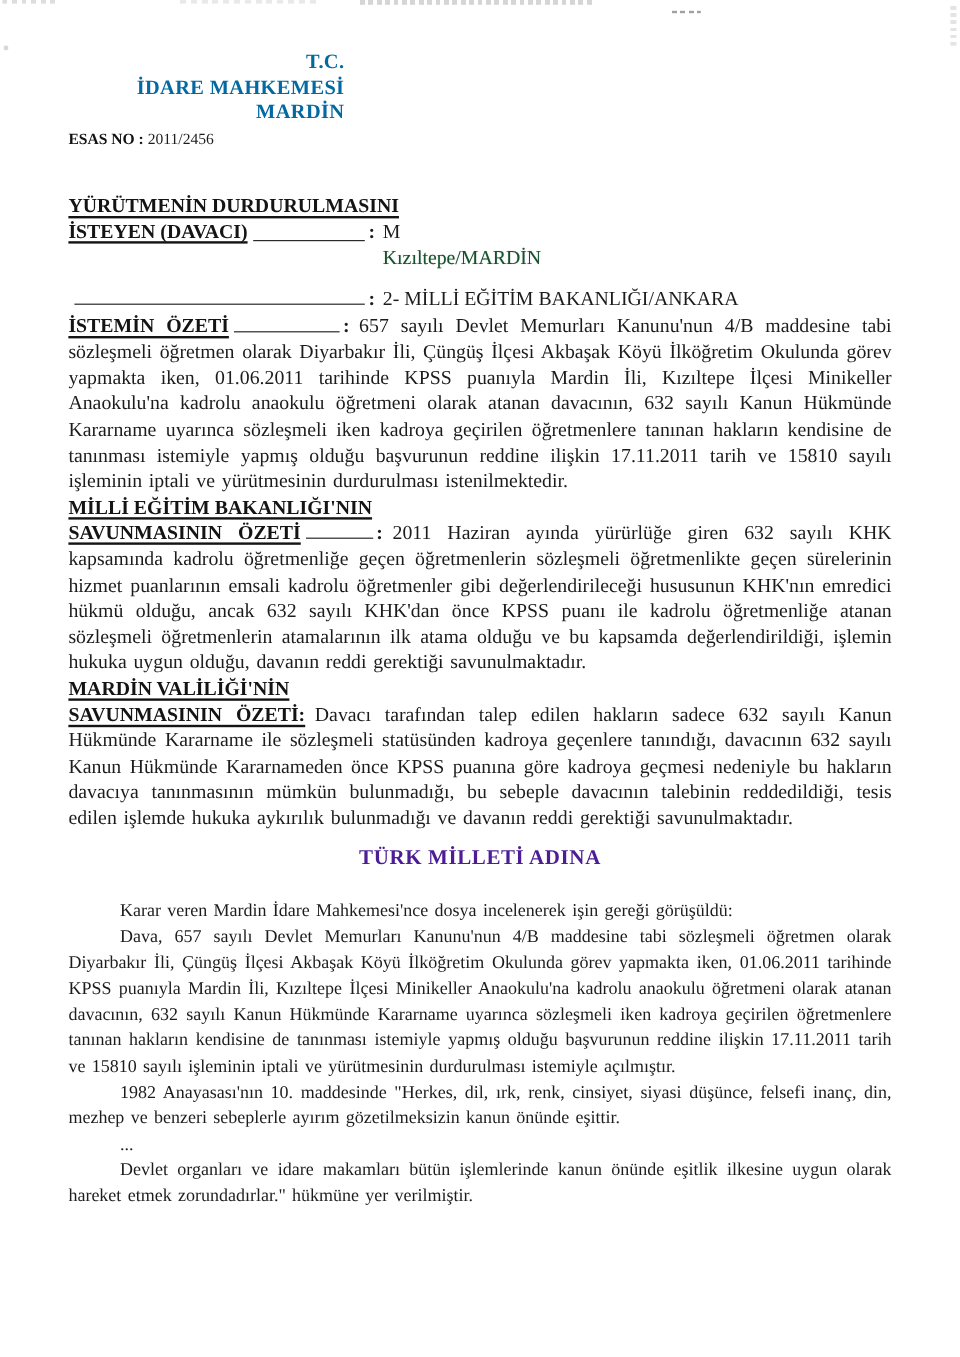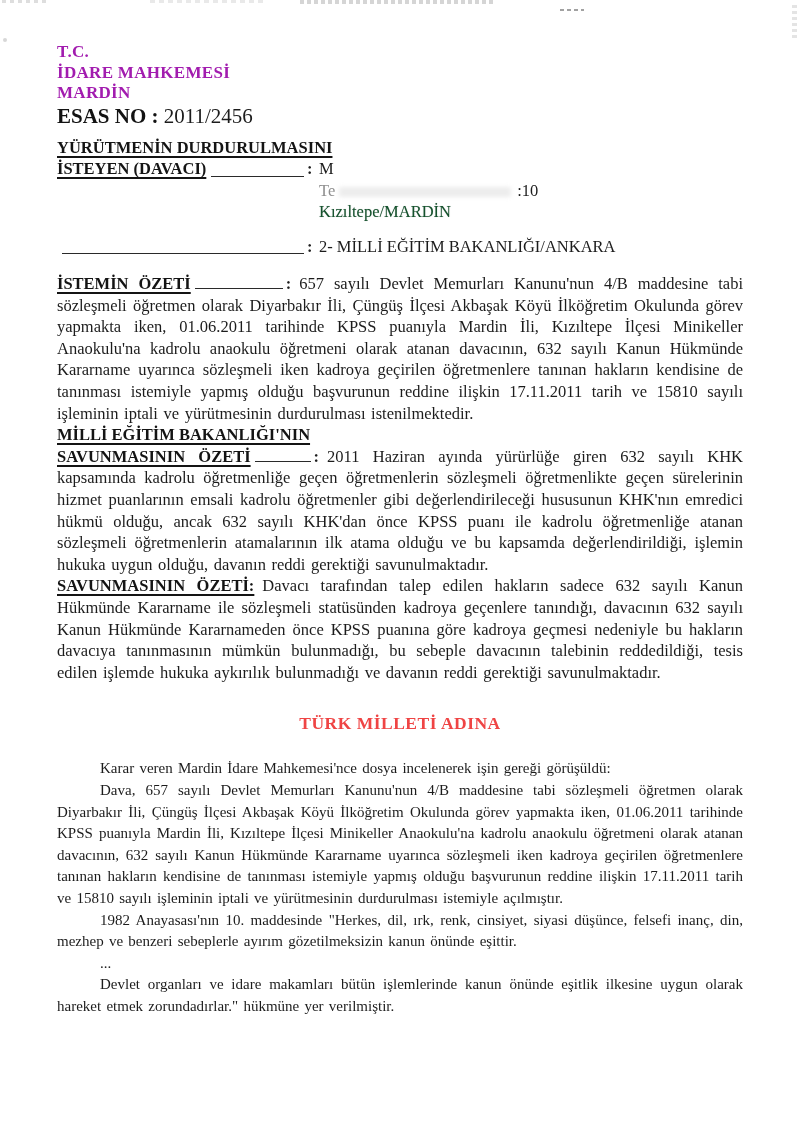--- a/index.html
+++ b/index.html
@@ -8,43 +8,43 @@
     width:800px;height:1131px;
     background:#ffffff;
     font-family:"Liberation Serif","DejaVu Serif",serif;
     color:#1c1c1c;
     overflow:hidden;
   }
   .content{position:absolute;left:57px;top:42px;width:686px;}
   .b{font-weight:700;}
   .bu{font-weight:700;text-decoration:underline;text-underline-offset:3px;text-decoration-thickness:1.5px;color:#141414;}
   
-  .court-header{width:230px;text-align:left;font-size:17px;line-height:20.5px;letter-spacing:.3px;color:#a21caf;}
-  .case-line{font-size:21px;line-height:22px;margin-top:1px;color:#121212;}
+  .court-header{width:230px;text-align:right;font-size:17px;line-height:20.5px;letter-spacing:.3px;color:#0369a1;}
+  .case-line{font-size:13px;line-height:22px;margin-top:1px;color:#121212;}
   .case-line .val{font-weight:400;}
   
-  .parties{margin-top:10px;font-size:16.5px;}
+  .parties{margin-top:34px;font-size:16.5px;}
   .parties.second{margin-top:13px;}
-  .row{display:flex;align-items:flex-end;line-height:21.5px;}
+  .row{display:flex;align-items:center;line-height:21.5px;}
   .label-wrap{display:flex;width:250px;flex:none;align-items:baseline;}
   .fill{flex:1;border-bottom:1.5px solid #2a2a2a;margin:0 3px 3px 5px;height:12px;align-self:flex-end;}
   .colon{flex:none;width:12px;font-weight:700;}
   .colon-sp{flex:none;width:12px;}
   .val{color:#1c1c1c;}
   .faded{color:#8f8f8f;}
   .faded2{color:#14532d;text-shadow:0 0 1px #bdbdbd;}
   .smudge{display:inline-block;width:172px;height:10px;background:#cfcfcf;opacity:.38;filter:blur(2px);border-radius:2px;margin:0 6px -1px 4px;}
   
   .sec{margin:0;text-align:justify;font-size:16.5px;line-height:21.6px;word-spacing:1.5px;}
-  .sec.first{margin-top:16px;}
+  .sec.first{margin-top:1px;}
   .hfill{display:inline-block;border-bottom:1.5px solid #2a2a2a;height:13px;vertical-align:baseline;margin:0 3px 0 4px;}
   .htxt{margin-left:8px;}
   .hline{font-size:16.5px;line-height:21.6px;}
   
-  .ruling-title{text-align:center;font-size:17.5px;letter-spacing:.5px;margin:30px 0 24px 0;color:#ef4444;}
+  .ruling-title{text-align:center;font-size:17.5px;letter-spacing:.5px;margin:12px 0 24px 0;color:#4c1d95;}
   .para{margin:0;text-align:justify;font-size:15px;line-height:21.6px;word-spacing:1.5px;text-indent:43px;}
   
   .noise{position:absolute;pointer-events:none;}
   .n1{left:2px;top:0;width:46px;height:3px;background:repeating-linear-gradient(90deg,#b5b5b5 0 4px,transparent 4px 8px);opacity:.45;}
   .n2{left:150px;top:0;width:115px;height:3px;background:repeating-linear-gradient(90deg,#c0c0c0 0 5px,transparent 5px 9px);opacity:.35;}
   .n3{left:300px;top:0;width:195px;height:4px;background:repeating-linear-gradient(90deg,#ababab 0 4px,transparent 4px 7px);opacity:.5;}
   .n4{left:560px;top:9px;width:24px;height:2px;background:repeating-linear-gradient(90deg,#8a8a8a 0 4px,transparent 4px 7px);opacity:.8;}
   .n5{right:3px;top:4px;width:5px;height:34px;background:repeating-linear-gradient(0deg,#bbbbbb 0 3px,transparent 3px 6px);opacity:.4;}
   .n6{left:3px;top:38px;width:4px;height:4px;background:#b0b0b0;border-radius:50%;opacity:.5;}
 </style>
@@ -78,27 +78,20 @@
         <span class="label-wrap">
           <span class="bu">İSTEYEN (DAVACI)</span>
           <span class="fill"></span>
         </span>
         <span class="colon">:</span>
         <span class="val">M</span>
       </div>
       <div class="row">
         <span class="label-wrap"></span>
         <span class="colon-sp"></span>
-        <span class="val">
-          <span class="faded">Te</span><span class="smudge"></span><span>:10</span>
-        </span>
-      </div>
-      <div class="row">
-        <span class="label-wrap"></span>
-        <span class="colon-sp"></span>
         <span class="val faded2">Kızıltepe/MARDİN</span>
       </div>
     </div>
 
     <div class="parties second">
       <div class="row">
         <span class="label-wrap">
           <span class="fill"></span>
         </span>
         <span class="colon">:</span>
@@ -108,20 +101,21 @@
 
     <p class="sec first">
       <span class="bu">İSTEMİN  ÖZETİ</span><span class="hfill" style="width:88px"></span><span class="b">:</span><span class="htxt">657 sayılı Devlet Memurları Kanunu'nun 4/B maddesine tabi sözleşmeli öğretmen olarak Diyarbakır İli, Çüngüş İlçesi Akbaşak Köyü İlköğretim Okulunda görev yapmakta iken, 01.06.2011 tarihinde KPSS puanıyla Mardin İli, Kızıltepe İlçesi Minikeller Anaokulu'na kadrolu anaokulu öğretmeni olarak atanan davacının, 632 sayılı Kanun Hükmünde Kararname uyarınca sözleşmeli iken kadroya geçirilen öğretmenlere tanınan hakların kendisine de tanınması istemiyle yapmış olduğu başvurunun reddine ilişkin 17.11.2011 tarih ve 15810 sayılı işleminin iptali ve yürütmesinin durdurulması istenilmektedir.</span>
     </p>
 
     <div class="bu hline">MİLLİ EĞİTİM BAKANLIĞI'NIN</div>
     <p class="sec">
       <span class="bu">SAVUNMASININ ÖZETİ</span><span class="hfill" style="width:56px"></span><span class="b">:</span><span class="htxt">2011 Haziran ayında yürürlüğe giren 632 sayılı KHK kapsamında kadrolu öğretmenliğe geçen öğretmenlerin sözleşmeli öğretmenlikte geçen sürelerinin hizmet puanlarının emsali kadrolu öğretmenler gibi değerlendirileceği hususunun KHK'nın emredici hükmü olduğu, ancak 632 sayılı KHK'dan önce KPSS puanı ile kadrolu öğretmenliğe atanan sözleşmeli öğretmenlerin atamalarının ilk atama olduğu ve bu kapsamda değerlendirildiği, işlemin hukuka uygun olduğu, davanın reddi gerektiği savunulmaktadır.</span>
     </p>
 
+    <div class="bu hline">MARDİN VALİLİĞİ'NİN</div>
     <p class="sec">
       <span class="bu">SAVUNMASININ ÖZETİ:</span><span class="htxt">Davacı tarafından talep edilen hakların sadece 632 sayılı Kanun Hükmünde Kararname ile sözleşmeli statüsünden kadroya geçenlere tanındığı, davacının 632 sayılı Kanun Hükmünde Kararnameden önce KPSS puanına göre kadroya geçmesi nedeniyle bu hakların davacıya tanınmasının mümkün bulunmadığı, bu sebeple davacının talebinin reddedildiği, tesis edilen işlemde hukuka aykırılık bulunmadığı ve davanın reddi gerektiği savunulmaktadır.</span>
     </p>
 
     <div class="ruling-title b">TÜRK MİLLETİ ADINA</div>
 
     <p class="para">Karar veren Mardin İdare Mahkemesi'nce dosya incelenerek işin gereği görüşüldü:</p>
     <p class="para">Dava, 657 sayılı Devlet Memurları Kanunu'nun 4/B maddesine tabi sözleşmeli öğretmen olarak Diyarbakır İli, Çüngüş İlçesi Akbaşak Köyü İlköğretim Okulunda görev yapmakta iken, 01.06.2011 tarihinde KPSS puanıyla Mardin İli, Kızıltepe İlçesi Minikeller Anaokulu'na kadrolu anaokulu öğretmeni olarak atanan davacının, 632 sayılı Kanun Hükmünde Kararname uyarınca sözleşmeli iken kadroya geçirilen öğretmenlere tanınan hakların kendisine de tanınması istemiyle yapmış olduğu başvurunun reddine ilişkin 17.11.2011 tarih ve 15810 sayılı işleminin iptali ve yürütmesinin durdurulması istemiyle açılmıştır.</p>
     <p class="para">1982 Anayasası'nın 10. maddesinde "Herkes, dil, ırk, renk, cinsiyet, siyasi düşünce, felsefi inanç, din, mezhep ve benzeri sebeplerle ayırım gözetilmeksizin kanun önünde eşittir.</p>
     <p class="para">...</p>

